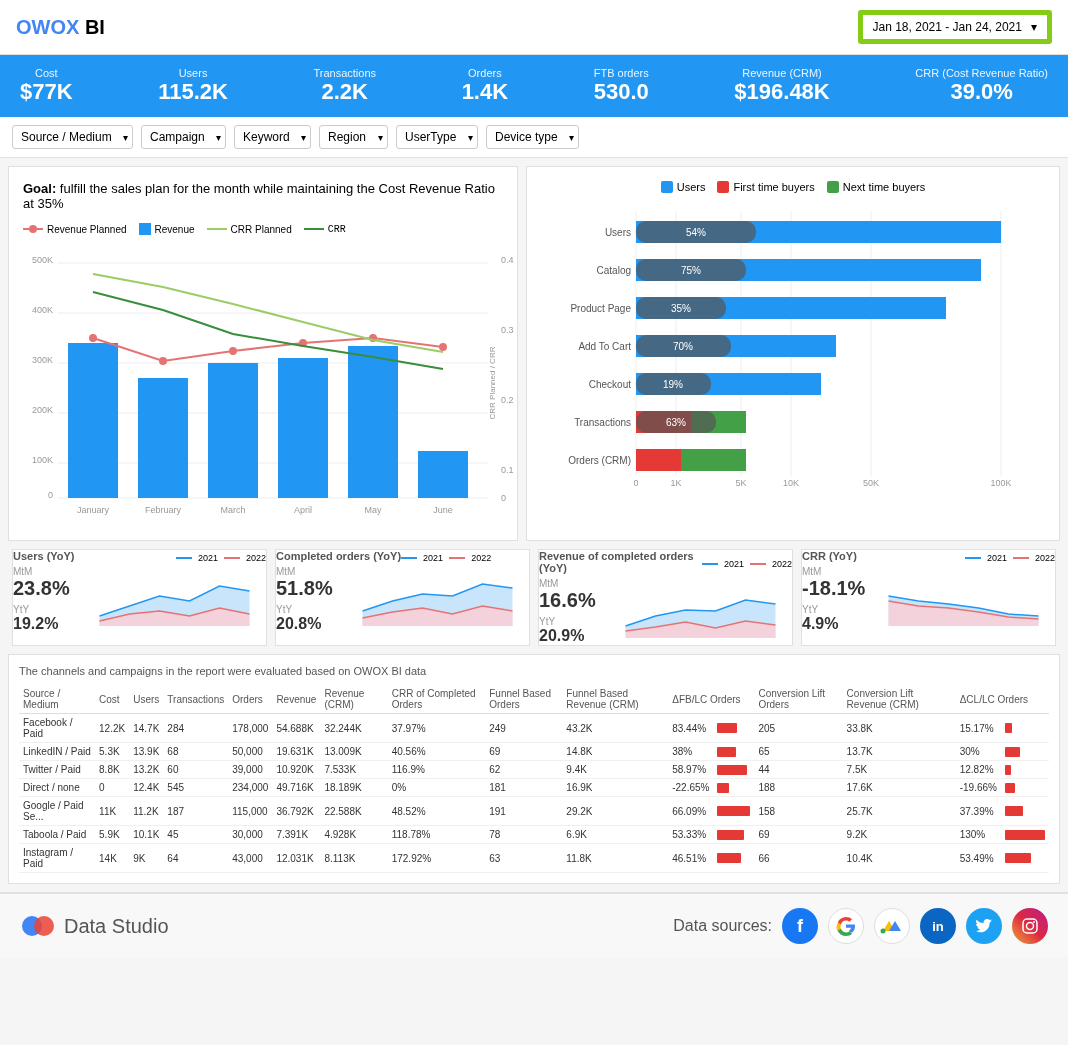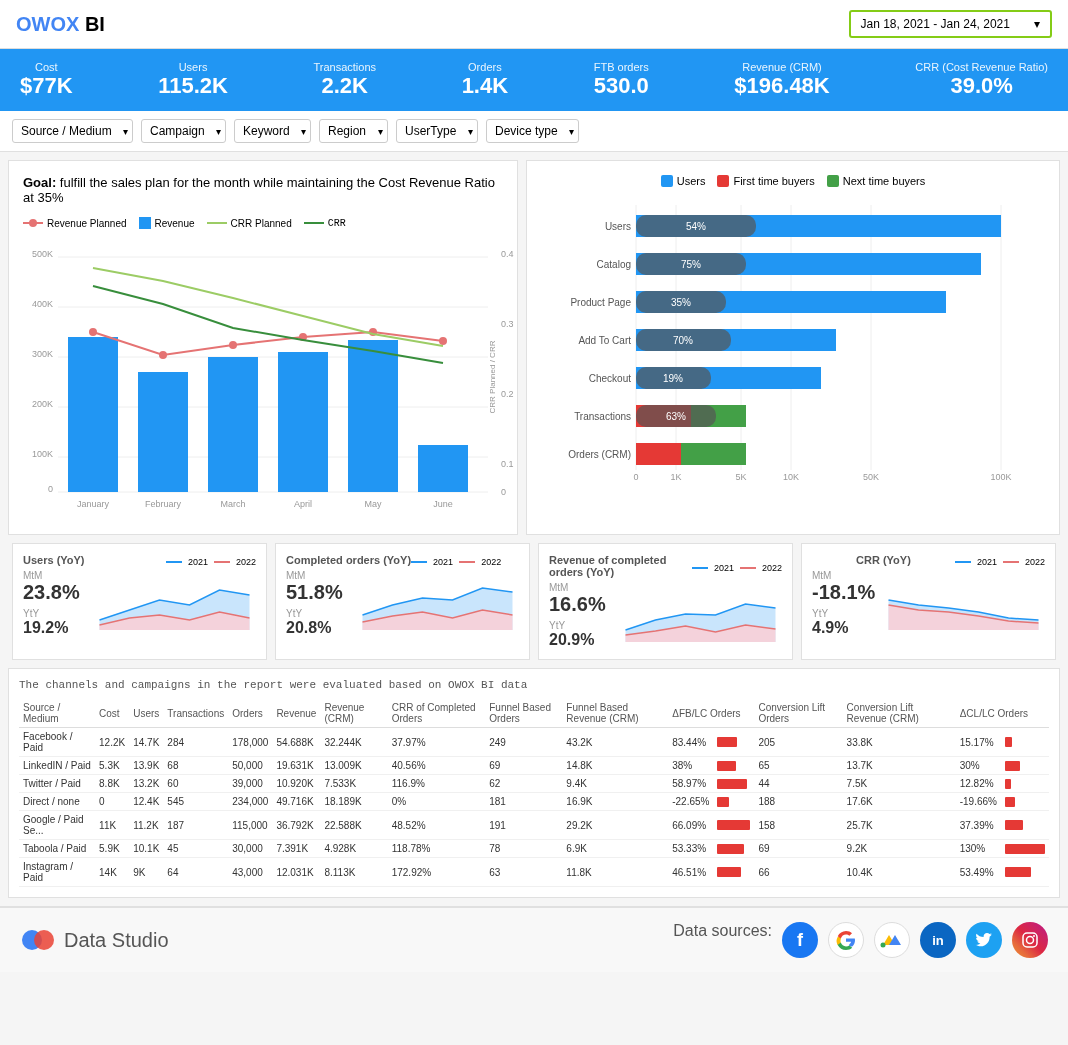--- a/index.html
+++ b/index.html
@@ -2,21 +2,21 @@
 <html><head>
   <meta charset="utf-8">
   <style>
     * { box-sizing: border-box; margin: 0; padding: 0; }
     body { font-family: Arial, sans-serif; background: #f5f5f5; width: 1068px; font-size: 12px; }
 
     
     .header { background: white; display: flex; align-items: center; justify-content: space-between; padding: 10px 16px; border-bottom: 1px solid #ddd; }
     .logo { font-size: 20px; font-weight: bold; color: #333; }
     .logo span { color: #4285f4; }
-    .date-range { border: 2px solid #84cc16; padding: 5px 10px; border-radius: 3px; font-size: 12px; display: flex; align-items: center; gap: 24px; background: white; }
+    .date-range { border: 5px solid #84cc16; padding: 5px 10px; border-radius: 3px; font-size: 12px; display: flex; align-items: center; gap: 9px; background: white; }
 
     
     .kpi-bar { background: #2196F3; padding: 12px 20px; display: flex; justify-content: space-between; }
     .kpi-item { text-align: center; color: white; }
     .kpi-item .kpi-label { font-size: 11px; opacity: 0.9; }
     .kpi-item .kpi-value { font-size: 22px; font-weight: bold; }
 
     
     .filters { background: white; display: flex; gap: 8px; padding: 8px 12px; border-bottom: 1px solid #e0e0e0; }
     .filter-select { border: 1px solid #ccc; padding: 4px 20px 4px 8px; border-radius: 3px; font-size: 12px; background: white; appearance: none; cursor: pointer; position: relative; }
@@ -27,40 +27,40 @@
     .goal-text strong { font-weight: bold; }
 
     
     .legend { display: flex; gap: 12px; font-size: 11px; margin-bottom: 8px; }
     .legend-item { display: flex; align-items: center; gap: 4px; }
     .legend-dot { width: 10px; height: 10px; border-radius: 50%; }
     svg { overflow: visible; }
 
     
     .small-charts { display: flex; gap: 0; padding: 0 8px; }
-    .small-chart { background: white; border: 1px solid #e0e0e0; margin: 0 4px 8px; padding: 10px; flex: 1; }
+    .small-chart { background: white; border: 1px solid #e0e0e0; margin: 0 4px 8px; flex: 1; }
     .small-chart-title { font-size: 11px; color: #555; font-weight: bold; margin-bottom: 4px; }
     .small-chart-mtm { font-size: 10px; color: #999; }
     .small-chart-value { font-size: 20px; font-weight: bold; color: #333; }
     .small-chart-yty-label { font-size: 10px; color: #999; }
     .small-chart-yty { font-size: 16px; font-weight: bold; color: #333; }
     .mini-chart { height: 60px; }
 
     
     .table-section { background: white; border: 1px solid #e0e0e0; margin: 0 8px 8px; padding: 10px; }
-    .table-note { font-size: 11px; color: #555; margin-bottom: 8px; font-family: Liberation Mono, monospace; }
+    .table-note { font-size: 11px; color: #555; margin-bottom: 8px; }
     table { width: 100%; border-collapse: collapse; font-size: 10px; }
     th { text-align: left; color: #555; font-weight: normal; border-bottom: 1px solid #ddd; padding: 3px 4px; font-size: 10px; }
     td { padding: 3px 4px; border-bottom: 1px solid #f0f0f0; color: #333; }
 
     
     .footer { background: #f8f8f8; border-top: 2px solid #e0e0e0; padding: 14px 20px; display: flex; align-items: center; justify-content: space-between; }
     .data-studio-logo { display: flex; align-items: center; gap: 8px; }
     .ds-icon { display: flex; }
-    .footer-sources { display: flex; align-items: flex-start; gap: 10px; }
+    .footer-sources { display: flex; align-items: center; gap: 10px; }
     .footer-sources-label { font-size: 16px; color: #555; }
 
     .social-icon { width: 36px; height: 36px; border-radius: 50%; display: flex; align-items: center; justify-content: center; font-weight: bold; font-size: 14px; color: white; }
     .fb-icon { background: #1877F2; }
     .li-icon { background: #0A66C2; }
     .tw-icon { background: #1DA1F2; }
     .ig-icon { background: linear-gradient(45deg, #f09433, #e6683c, #dc2743, #cc2366, #bc1888); }
   </style>
 </head>
 <body>
@@ -375,21 +375,21 @@
           <polygon points="0,48 30,38 60,32 90,33 120,22 150,26 150,60 0,60" fill="#BBDEFB" opacity="0.8"></polygon>
           <polygon points="0,53 30,49 60,44 90,50 120,43 150,47 150,60 0,60" fill="#FFCDD2" opacity="0.8"></polygon>
           <polyline points="0,48 30,38 60,32 90,33 120,22 150,26" fill="none" stroke="#2196F3" stroke-width="1.5"></polyline>
           <polyline points="0,53 30,49 60,44 90,50 120,43 150,47" fill="none" stroke="#e57373" stroke-width="1.5"></polyline>
         </svg>
       </div>
     </div>
   </div>
 
   <div class="small-chart">
-    <div style="display:flex;justify-content:space-between;align-items:center;margin-left:44px;">
+    <div style="display:flex;justify-content:space-between;align-items:center;">
       <div class="small-chart-title">CRR (YoY)</div>
       <div style="display:flex;gap:6px;font-size:9px;align-items:center;">
         <div style="width:16px;height:2px;background:#2196F3;"></div>
           <span>2021</span>
         <div style="width:16px;height:2px;background:#e57373;"></div>
           <span>2022</span>
       </div>
     </div>
     <div style="display:flex;">
       <div style="min-width:70px;">

